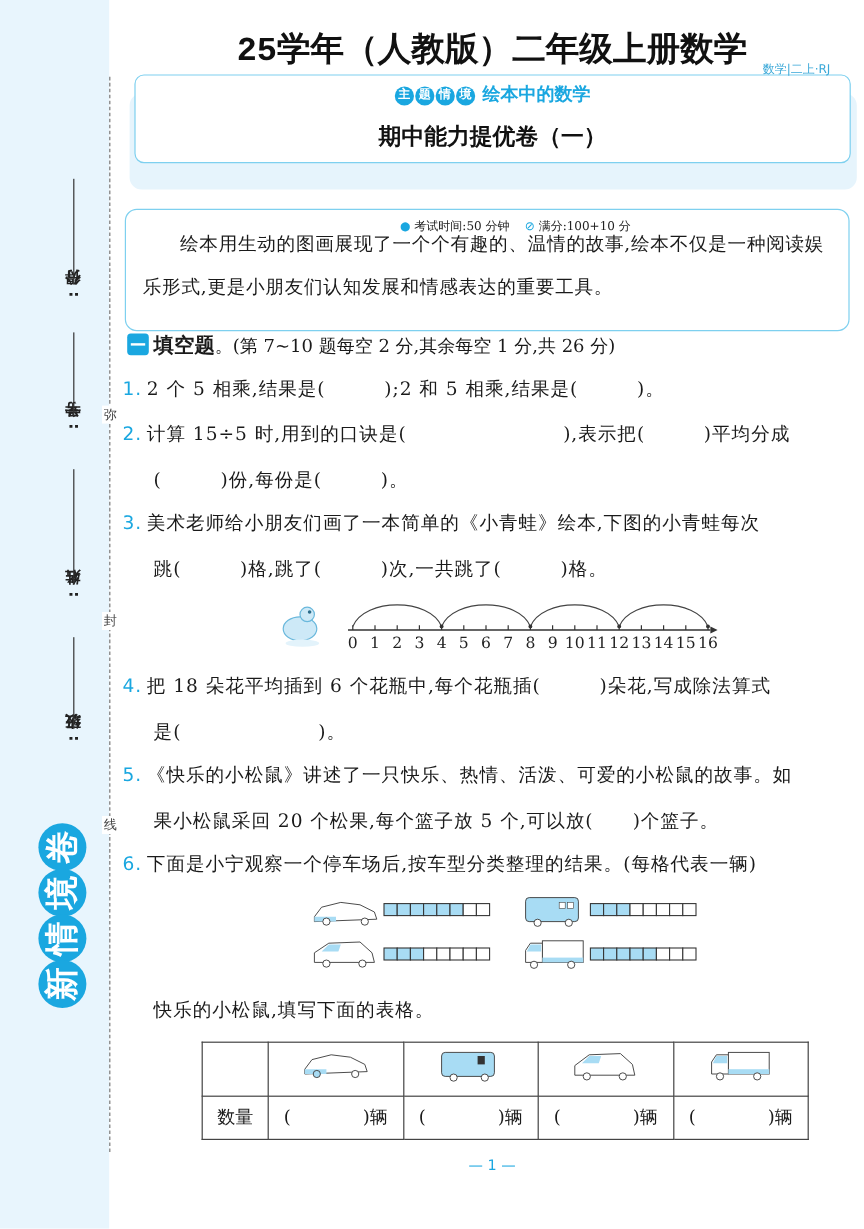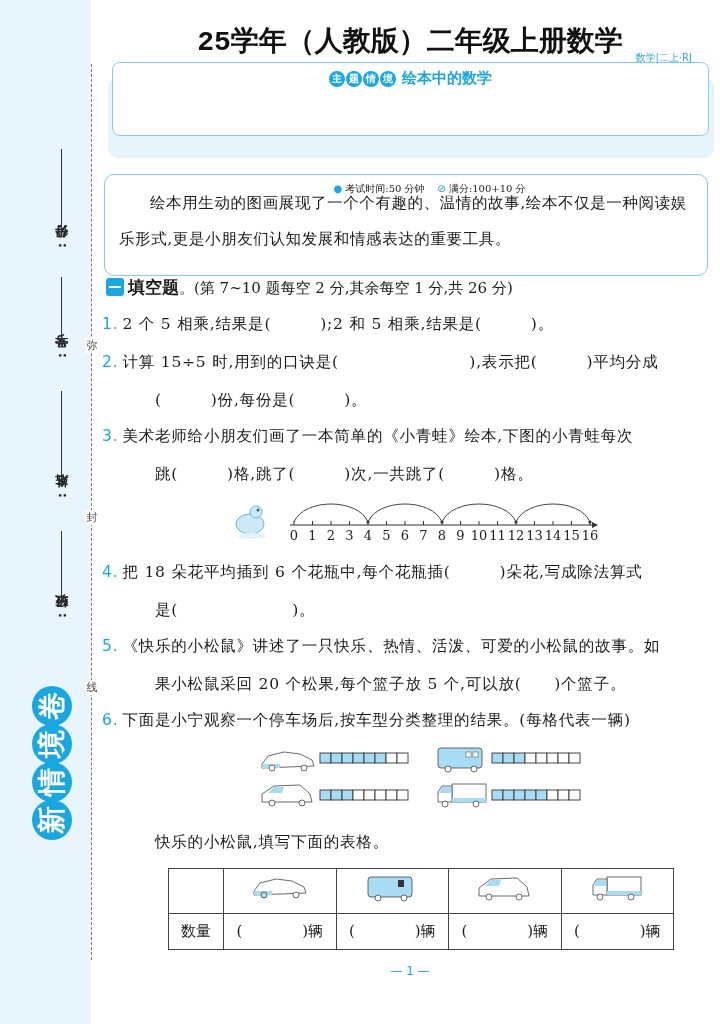--- a/index.html
+++ b/index.html
@@ -95,21 +95,21 @@
   }
   .section .bar::after {
     content: ""; position: absolute; left: 3px; right: 3px; top: 8px; height: 2px; background: #fff;
   }
   .section .head { font-family: "DejaVu Sans", sans-serif; font-weight: bold; font-size: 17px; }
   .q {
     position: absolute; left: 102px; font-size: 15.5px; letter-spacing: 0.8px;
     white-space: nowrap;
   }
   .qn { color: #1aa7e0; font-family: "DejaVu Sans", sans-serif; margin-right: 4px; }
-  .indent { left: 128px; margin-left: 27px; }
+  .indent { left: 128px; }
   .numline { position: absolute; left: 234px; top: 492px; }
   .pict { position: absolute; left: 258px; top: 746px; }
   table.count {
     position: absolute; left: 168px; top: 868px; border-collapse: collapse;
     width: 506px; font-size: 15px;
   }
   table.count td {
     border: 1.5px solid #444; text-align: center; height: 44px; padding: 0;
   }
   table.count tr.r1 td { height: 44px; }
@@ -156,20 +156,21 @@
 <div class="main-title">25学年（人教版）二年级上册数学</div>
 
 <div class="header-box">
   <div class="header-bg"></div>
   <div class="header-card">
     <div class="subject-tag">数学|二上·RJ</div>
     <div class="theme-row">
       <span class="theme-chip">主</span><span class="theme-chip">题</span><span class="theme-chip">情</span><span class="theme-chip">境</span>
       <span>绘本中的数学</span>
     </div>
+    <div class="paper-title">期中能力提优卷（一）</div>
   </div>
   <div class="exam-info">
     <span class="ic">●</span>
     <span>考试时间:50 分钟</span>
     &nbsp;&nbsp;
     <span class="ic">⊘</span>
     <span>满分:100+10 分</span>
   </div>
 </div>
 

